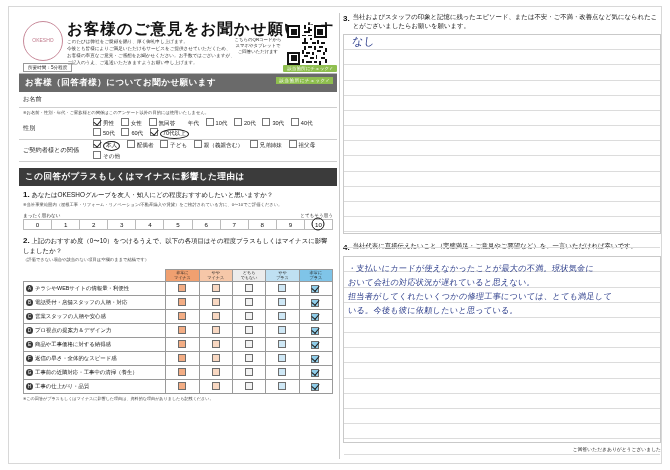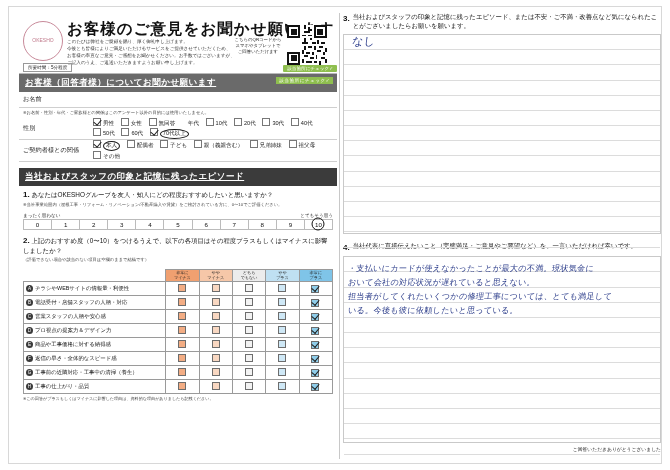--- a/index.html
+++ b/index.html
@@ -13,21 +13,21 @@
   .hdr{position:relative;height:60px;border-bottom:1px solid #b9b9b9;}
   .stamp{position:absolute;left:4px;top:8px;width:40px;height:40px;border-radius:50%;border:1.4px solid #c88a9a;color:#c07a8c;font-size:5px;line-height:1.15;display:flex;align-items:center;justify-content:center;text-align:center;box-sizing:border-box;}
   .hdr-title{position:absolute;left:48px;top:6px;font-size:15.5px;font-weight:bold;letter-spacing:1px;color:#111;}
   .hdr-body{position:absolute;left:48px;top:26px;width:180px;font-size:4.6px;line-height:1.5;color:#333;}
   .hdr-note{position:absolute;left:4px;top:50px;font-size:4.6px;border:1px solid #999;padding:1px 4px;color:#222;}
   .qr-label{position:absolute;left:212px;top:24px;width:54px;font-size:4.4px;line-height:1.4;color:#222;text-align:center;}
   .qr{position:absolute;left:268px;top:12px;width:40px;height:40px;}
   .tick-note{position:absolute;right:0px;top:52px;font-size:4.6px;color:#fff;background:#8fbf4f;padding:1px 4px;border-radius:1px;}
 
   
-  .bar{background:#6a6a6a;color:#fff;font-size:8.5px;font-weight:bold;padding:3px 6px;letter-spacing:.5px;position:relative;text-decoration:underline;}
+  .bar{background:#6a6a6a;color:#fff;font-size:8.5px;font-weight:bold;padding:3px 6px;letter-spacing:.5px;position:relative;}
   .bar .bar-sub{position:absolute;right:4px;top:3px;font-size:4.6px;font-weight:normal;background:#8fbf4f;padding:1px 3px;color:#fff;}
   .bar-dark{background:#3b3b3b;}
 
   .field{border-bottom:1px solid #cfcfcf;display:flex;align-items:center;min-height:15px;}
   .field-label{width:74px;font-size:6.2px;color:#222;padding-left:4px;box-sizing:border-box;}
   .field-body{flex:1;font-size:5.6px;color:#222;}
   .small-note{font-size:4.3px;color:#444;padding:2px 4px;line-height:1.3;}
 
   .chk{display:inline-block;width:6px;height:6px;border:1px solid #777;margin-right:2px;vertical-align:-1px;background:#fff;}
   .chk.on{background:#fff;position:relative;}
@@ -196,21 +196,21 @@
           <span class="opt"><span class="chk"></span><span>配偶者</span></span>
           <span class="opt"><span class="chk"></span><span>子ども</span></span>
           <span class="opt"><span class="chk"></span><span>親（義親含む）</span></span>
           <span class="opt"><span class="chk"></span><span>兄弟姉妹</span></span>
           <span class="opt"><span class="chk"></span><span>祖父母</span></span>
           <span class="opt"><span class="chk"></span><span>その他</span></span>
         </div>
       </div>
 
       <div class="bar bar-dark" style="margin-top:6px">
-        <span>当社およびスタッフの印象と記憶に残ったエピソード</span>
+        <span>この回答がプラスもしくはマイナスに影響した理由は</span>
       </div>
 
       <div class="qhead">
         <b>1.</b>
         <span>あなたはOKESHOグループを友人・知人にどの程度おすすめしたいと思いますか？</span>
       </div>
       <div class="qsub">※当社事業範囲内（屋根工事・リフォーム・リノベーション/不動産購入や賃貸）をご検討されている方に、0〜10でご評価ください。</div>
 
       <div class="scale-wrap">
         <div class="scale-ends">

